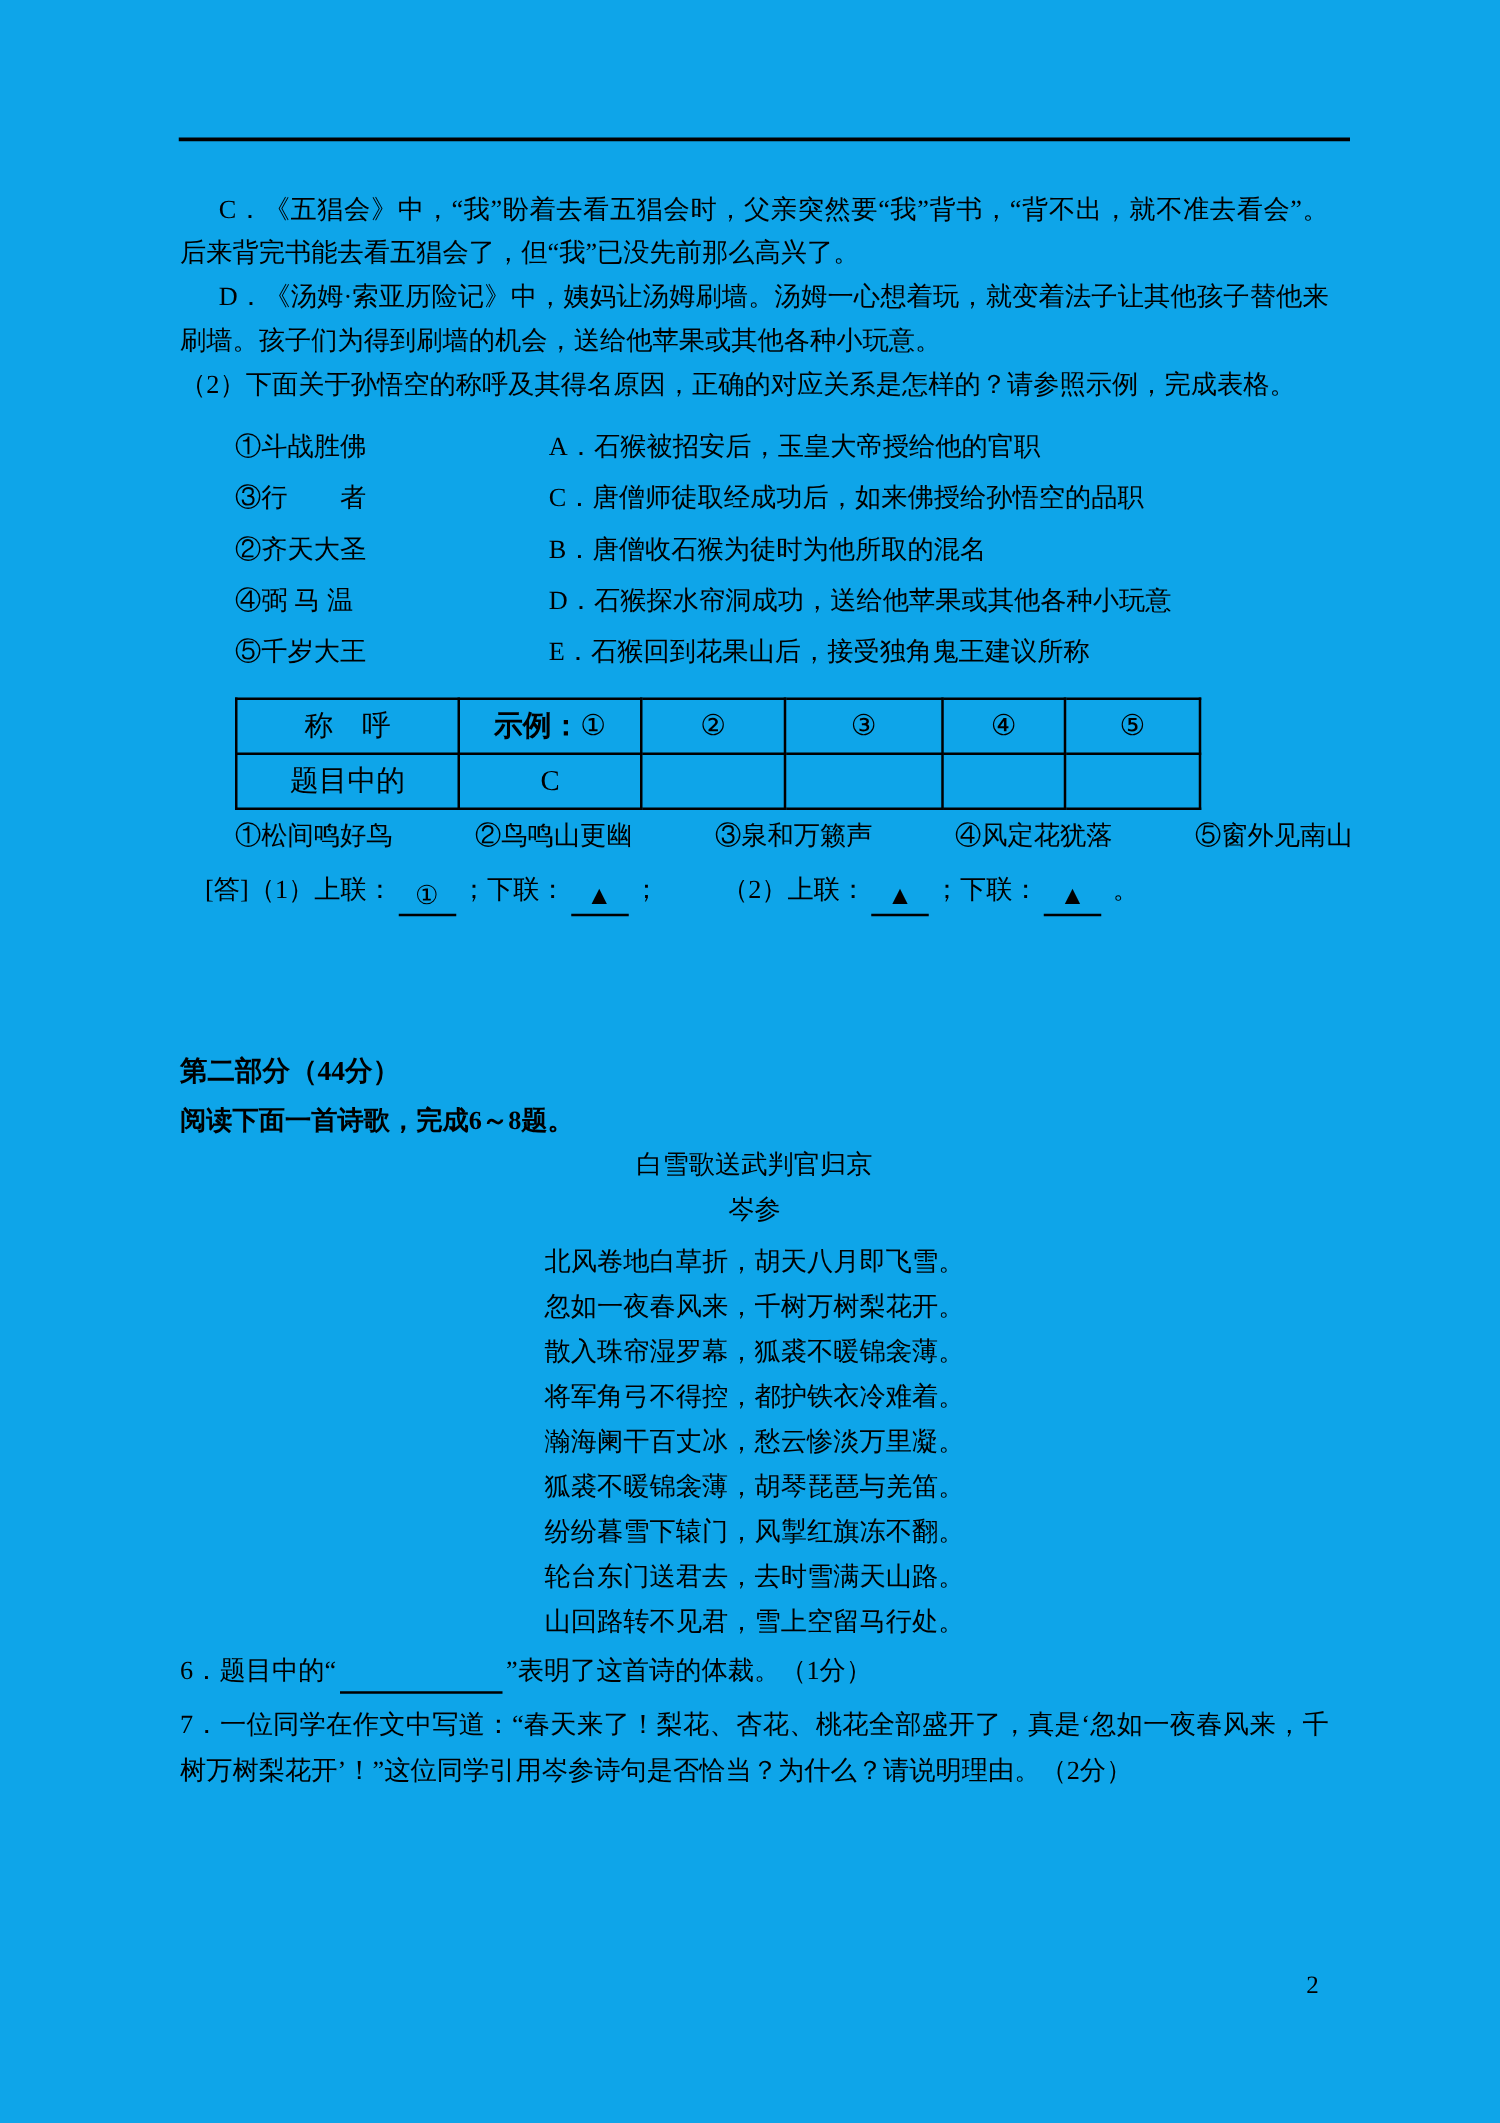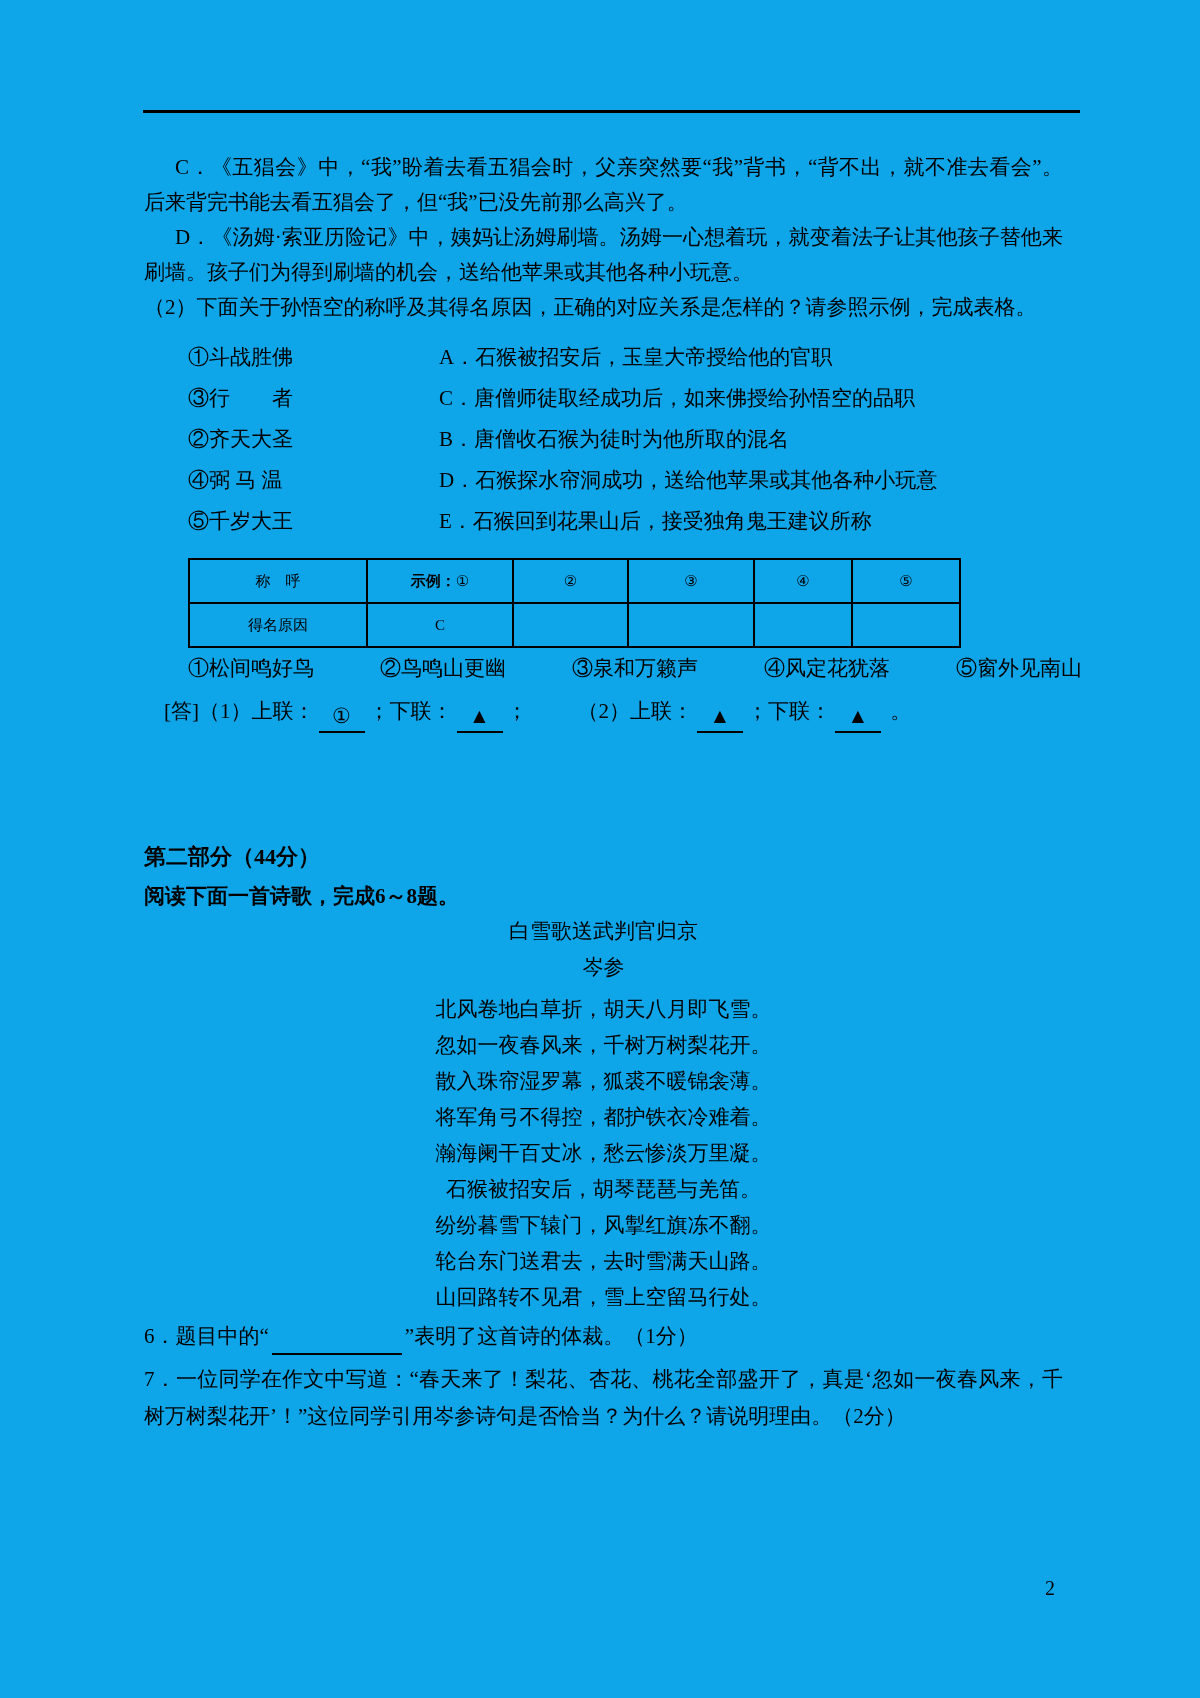--- a/index.html
+++ b/index.html
@@ -42,21 +42,21 @@
     border-collapse: collapse;
     table-layout: fixed;
     width: 771px;
     margin: 16px 0 0 44px;
   }
   table.naming td {
     border: 2px solid #000000;
     height: 44px;
     padding: 0;
     text-align: center;
-    font-size: 15px;
+    font-size: 23px;
     line-height: 24px;
   }
   .bold { font-weight: bold; }
 
   .q5-text { margin-top: 10px; line-height: 40px; }
   .options-row {
     display: flex;
     margin-left: 44px;
     line-height: 41px;
     gap: 66px;
@@ -154,21 +154,21 @@
       <tbody>
         <tr>
           <td>称　呼</td>
           <td><span class="bold">示例：</span><span>①</span></td>
           <td>②</td>
           <td>③</td>
           <td>④</td>
           <td>⑤</td>
         </tr>
         <tr>
-          <td>得名原因</td>
+          <td>题目中的</td>
           <td>C</td>
           <td></td>
           <td></td>
           <td></td>
           <td></td>
         </tr>
       </tbody>
     </table>
 
 
@@ -190,21 +190,21 @@
 
     <div class="poem">
       <p>白雪歌送武判官归京</p>
       <p>岑参</p>
       <div class="poem-body">
         <p>北风卷地白草折，胡天八月即飞雪。</p>
         <p>忽如一夜春风来，千树万树梨花开。</p>
         <p>散入珠帘湿罗幕，狐裘不暖锦衾薄。</p>
         <p>将军角弓不得控，都护铁衣冷难着。</p>
         <p>瀚海阑干百丈冰，愁云惨淡万里凝。</p>
-        <p>石猴被招安后，胡琴琵琶与羌笛。</p>
+        <p>狐裘不暖锦衾薄，胡琴琵琶与羌笛。</p>
         <p>纷纷暮雪下辕门，风掣红旗冻不翻。</p>
         <p>轮台东门送君去，去时雪满天山路。</p>
         <p>山回路转不见君，雪上空留马行处。</p>
       </div>
     </div>
 
     <p class="q6">
       <span>6．题目中的“</span><span class="q6-blank"></span><span>”表明了这首诗的体裁。（1分）</span>
     </p>
 

